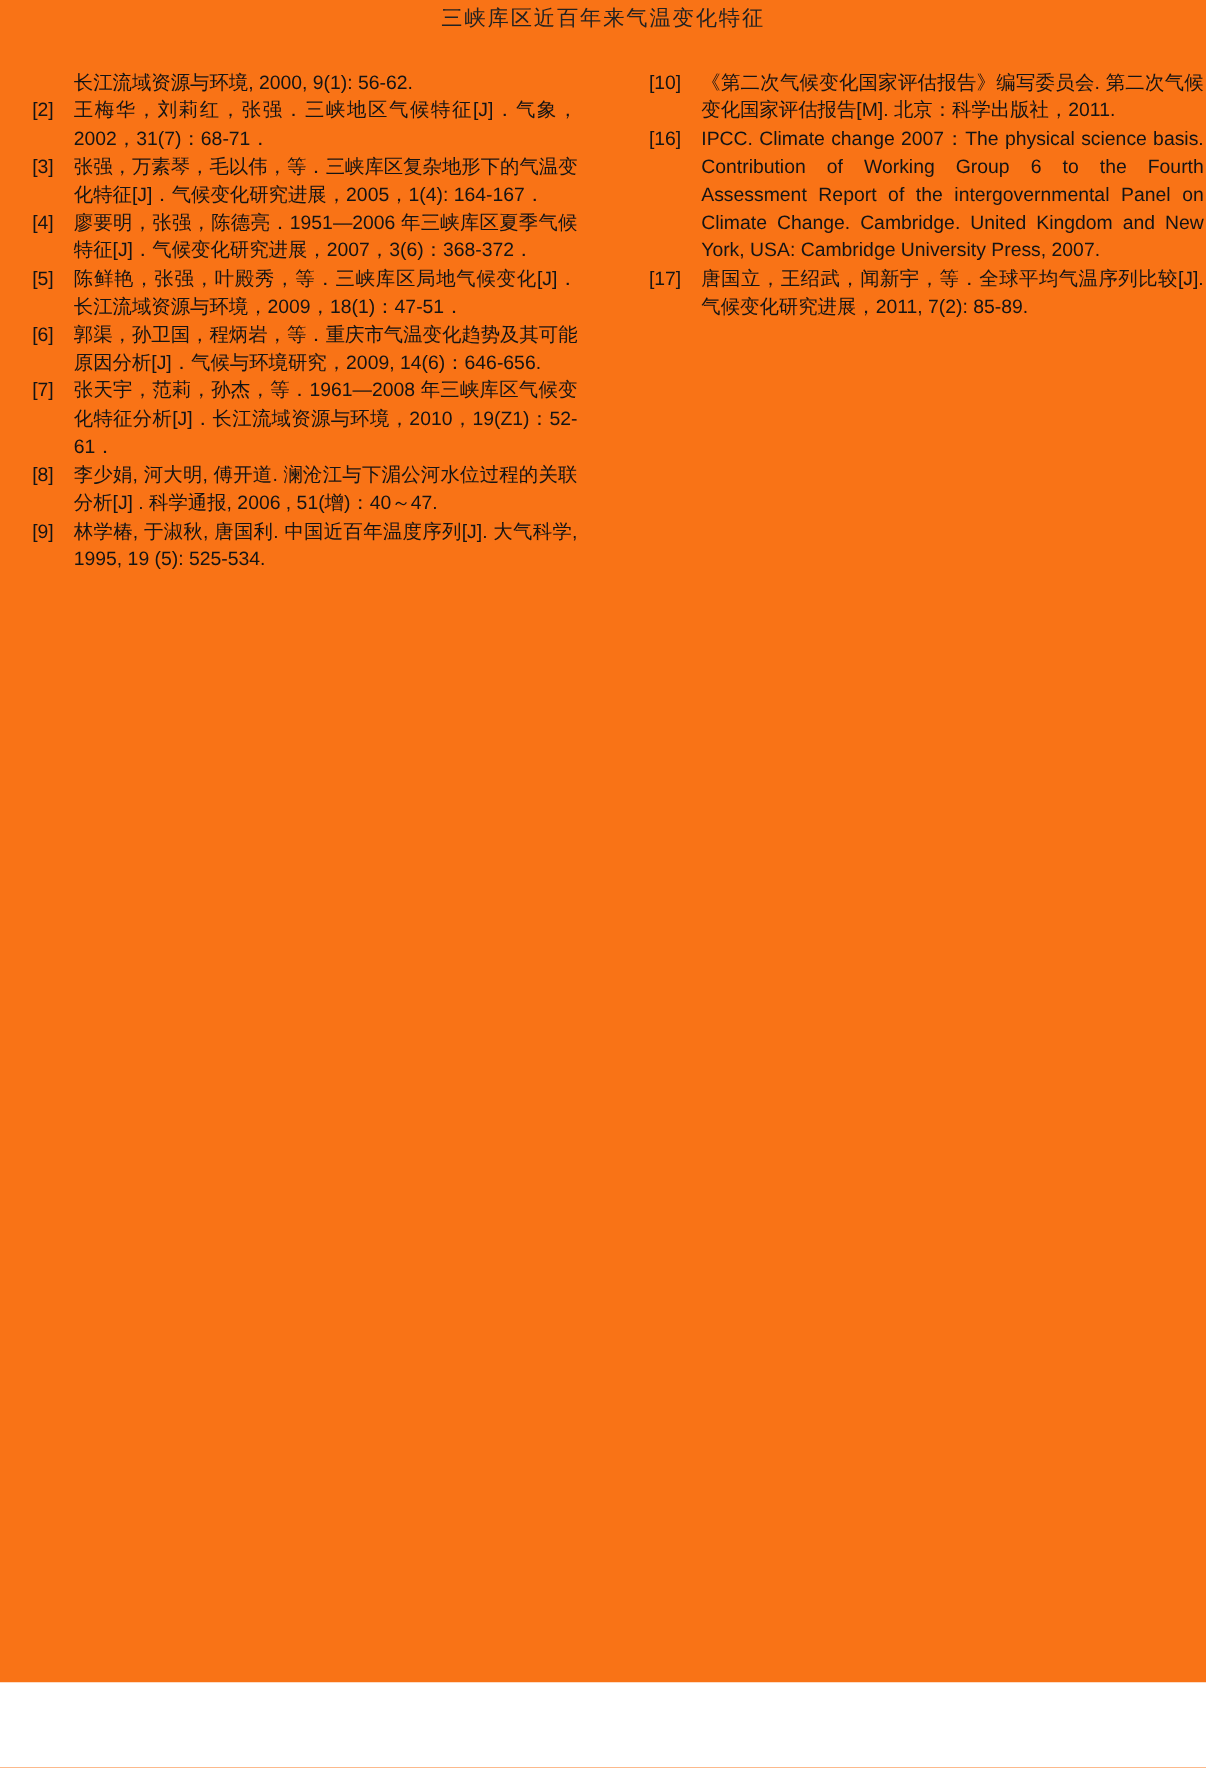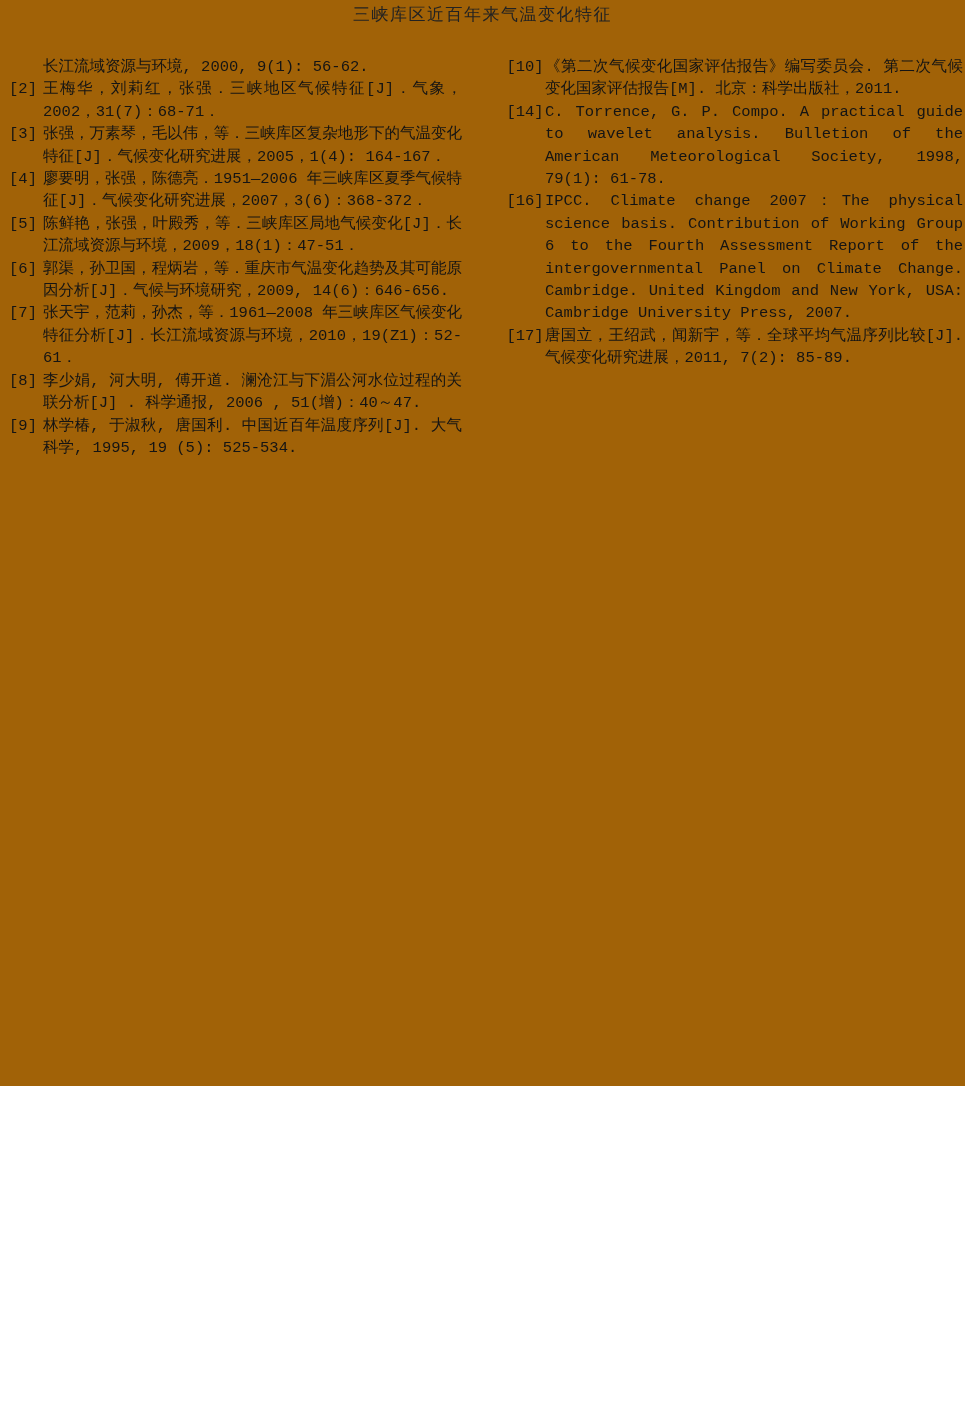--- a/index.html
+++ b/index.html
@@ -3,24 +3,24 @@
 <meta charset="utf-8">
 <style>
   html, body {
     margin: 0;
     padding: 0;
     background: #ffffff;
   }
   .page {
     position: relative;
     width: 965px;
-    height: 1086px;
-    background: #a16207;
+    height: 1346px;
+    background: #f97316;
     color: #111111;
-    font-family: Liberation Mono, monospace;
+    font-family: Liberation Sans, sans-serif;
     overflow: hidden;
   }
   .page-title {
     position: absolute;
     top: 3px;
     left: 0;
     right: 0;
     text-align: center;
     font-size: 17px;
     letter-spacing: 1.5px;
@@ -41,26 +41,27 @@
   #ref-col-right {
     left: 505px;
     width: 458px;
   }
   .ref-item {
     display: flex;
     align-items: flex-start;
   }
   .ref-label {
     flex: 0 0 40px;
-    text-align: center;
+    text-align: right;
   }
   .ref-text {
     flex: 1 1 auto;
     text-align: justify;
     text-justify: inter-word;
+    margin-left: 16px;
   }
   .footer-copyright {
     position: absolute;
     left: 3px;
     top: 1391px;
     font-size: 12px;
     color: #141414;
   }
   .page-number {
     position: absolute;
@@ -126,24 +127,20 @@
 
   <div class="ref-column" id="ref-col-right">
   <div class="ref-item">
     <span class="ref-label">[10]</span>
     <span class="ref-text">《第二次气候变化国家评估报告》编写委员会. 第二次气候变化国家评估报告[M]. 北京：科学出版社，2011.</span>
   </div>
 
 
 
 
-  <div class="ref-item">
-    <span class="ref-label">[14]</span>
-    <span class="ref-text">C. Torrence, G. P. Compo. A practical guide to wavelet analysis. Bulletion of the American Meteorological Society, 1998, 79(1): 61-78.</span>
-  </div>
 
 
   <div class="ref-item">
     <span class="ref-label">[16]</span>
     <span class="ref-text">IPCC. Climate change 2007：The physical science basis. Contribution of Working Group 6 to the Fourth Assessment Report of the intergovernmental Panel on Climate Change. Cambridge. United Kingdom and New York, USA: Cambridge University Press, 2007.</span>
   </div>
 
   <div class="ref-item">
     <span class="ref-label">[17]</span>
     <span class="ref-text">唐国立，王绍武，闻新宇，等．全球平均气温序列比较[J]. 气候变化研究进展，2011, 7(2): 85-89.</span>

